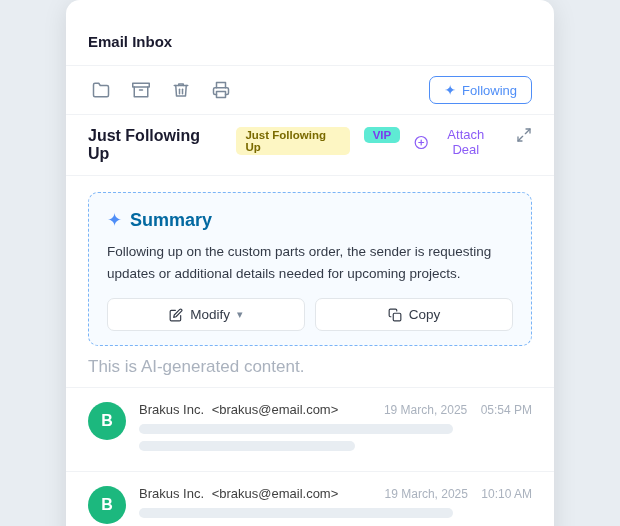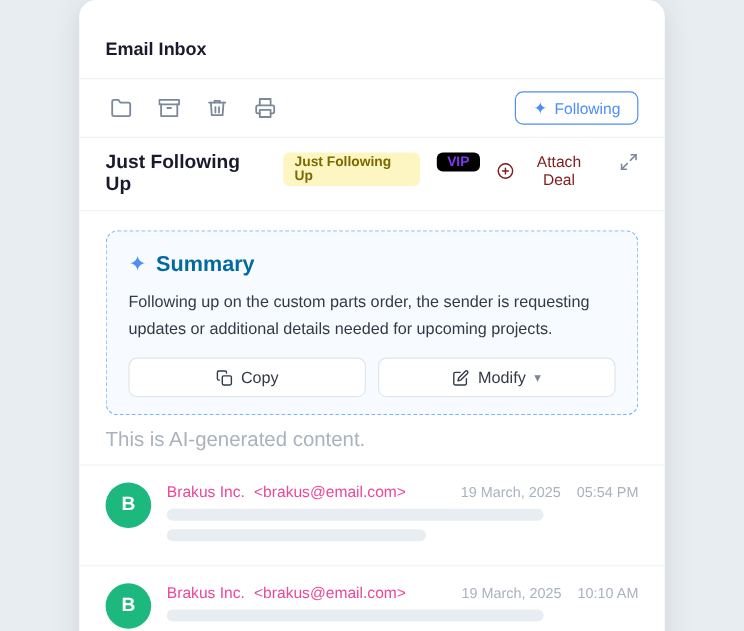--- a/index.html
+++ b/index.html
@@ -83,29 +83,29 @@
       font-weight: 600;
       border-radius: 5px;
       padding: 2px 9px;
       margin-right: 4px;
     }
     .tag-yellow {
       background: #fdf6c3;
       color: #7a6a00;
     }
     .tag-purple {
-      background: #000000;
+      background: #5eead4;
       color: #7c3aed;
     }
     .attach-deal {
       margin-left: auto;
       display: flex;
       align-items: center;
       gap: 5px;
-      color: #7f1d1d;
+      color: #8b5cf6;
       font-size: 13px;
       cursor: pointer;
       border: none;
       background: none;
     }
     .expand-btn {
       background: none;
       border: none;
       cursor: pointer;
       color: #7a8899;
@@ -185,21 +185,21 @@
       justify-content: center;
       flex-shrink: 0;
     }
     .email-content { flex: 1; }
     .email-from {
       font-size: 13px;
       color: #1a1a2e;
       font-weight: 600;
     }
     .email-from span {
-      color: #ec4899;
+      color: #404040;
       font-weight: 400;
     }
     .email-date {
       font-size: 12px;
       color: #aab2be;
       white-space: nowrap;
       margin-left: auto;
     }
     .email-meta {
       display: flex;
@@ -286,32 +286,32 @@
 
   <div class="summary-box">
     <div class="summary-heading">
       <span class="spark-icon">✦</span>
       <span class="summary-heading-text">Summary</span>
     </div>
     <p class="summary-body">Following up on the custom  parts order, the sender is requesting updates or additional details needed for upcoming projects.</p>
     <div class="summary-actions">
       <button class="action-btn">
         <svg width="14" height="14" viewBox="0 0 24 24" fill="none" stroke="currentColor" stroke-width="2" stroke-linecap="round" stroke-linejoin="round">
+            <path d="M11 4H4a2 2 0 0 0-2 2v14a2 2 0 0 0 2 2h14a2 2 0 0 0 2-2v-7"></path>
+            <path d="M18.5 2.5a2.121 2.121 0 0 1 3 3L12 15l-4 1 1-4 9.5-9.5z"></path>
+          </svg>
+        <span>Modify</span>
+        <span style="font-size:11px; color:#7a8899;">▾</span>
+      </button>
+      <button class="action-btn">
+        <svg width="14" height="14" viewBox="0 0 24 24" fill="none" stroke="currentColor" stroke-width="2" stroke-linecap="round" stroke-linejoin="round">
             <rect x="9" y="9" width="13" height="13" rx="2" ry="2"></rect>
             <path d="M5 15H4a2 2 0 0 1-2-2V4a2 2 0 0 1 2-2h9a2 2 0 0 1 2 2v1"></path>
           </svg>
         <span>Copy</span>
-      </button>
-      <button class="action-btn">
-        <svg width="14" height="14" viewBox="0 0 24 24" fill="none" stroke="currentColor" stroke-width="2" stroke-linecap="round" stroke-linejoin="round">
-            <path d="M11 4H4a2 2 0 0 0-2 2v14a2 2 0 0 0 2 2h14a2 2 0 0 0 2-2v-7"></path>
-            <path d="M18.5 2.5a2.121 2.121 0 0 1 3 3L12 15l-4 1 1-4 9.5-9.5z"></path>
-          </svg>
-        <span>Modify</span>
-        <span style="font-size:11px; color:#7a8899;">▾</span>
       </button>
     </div>
   </div>
 
   <div class="ai-note">
     <span>This is AI-generated content.</span>
   </div>
 
   <div class="email-item">
     <div class="avatar">B</div>

